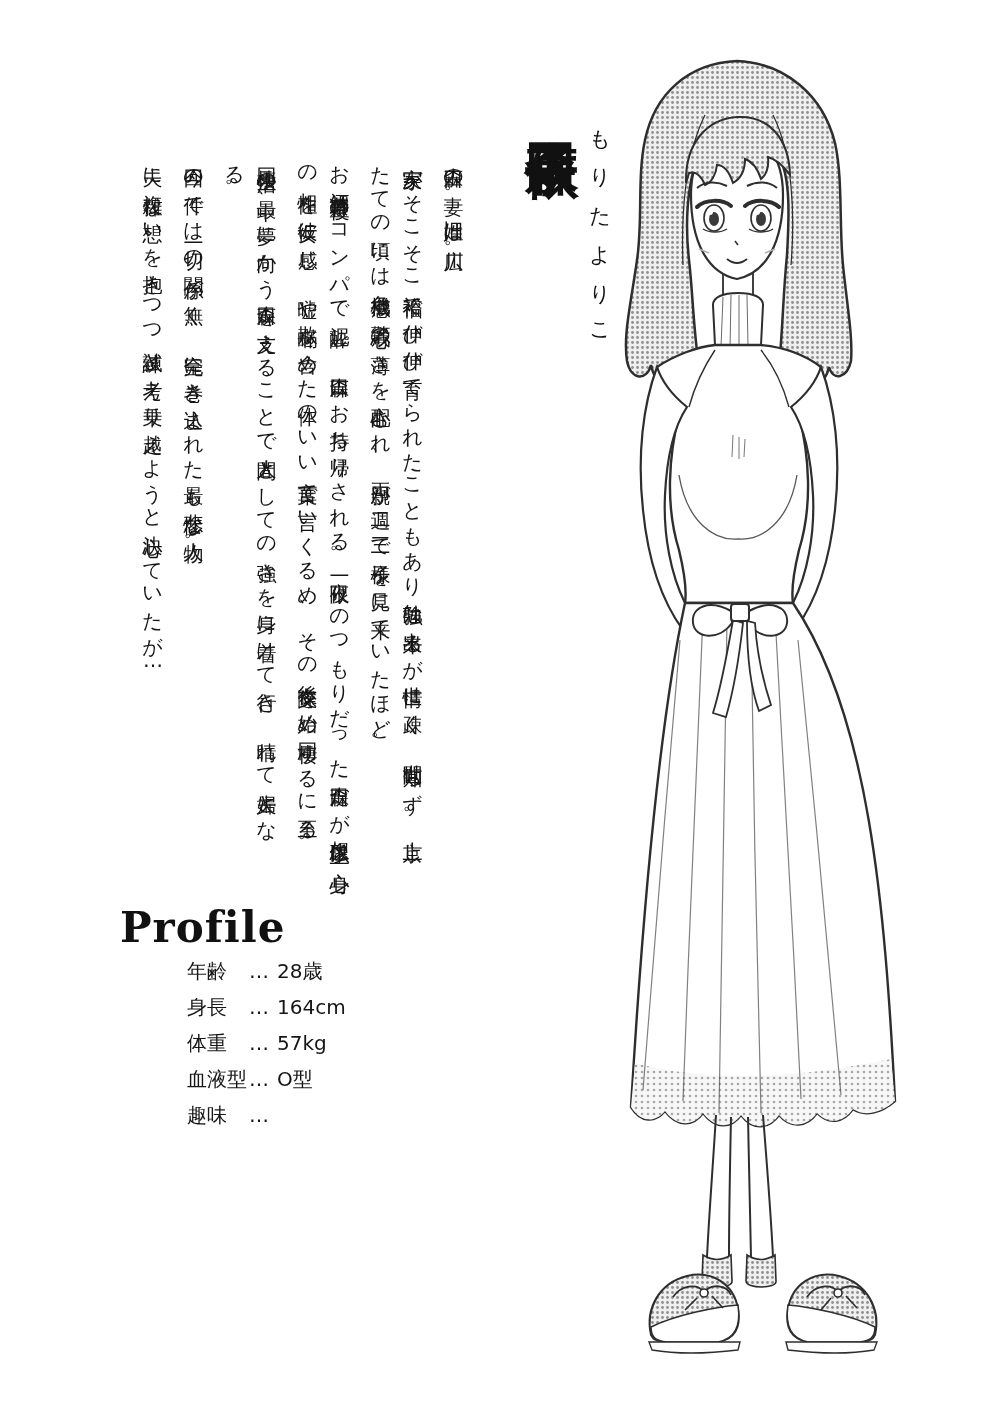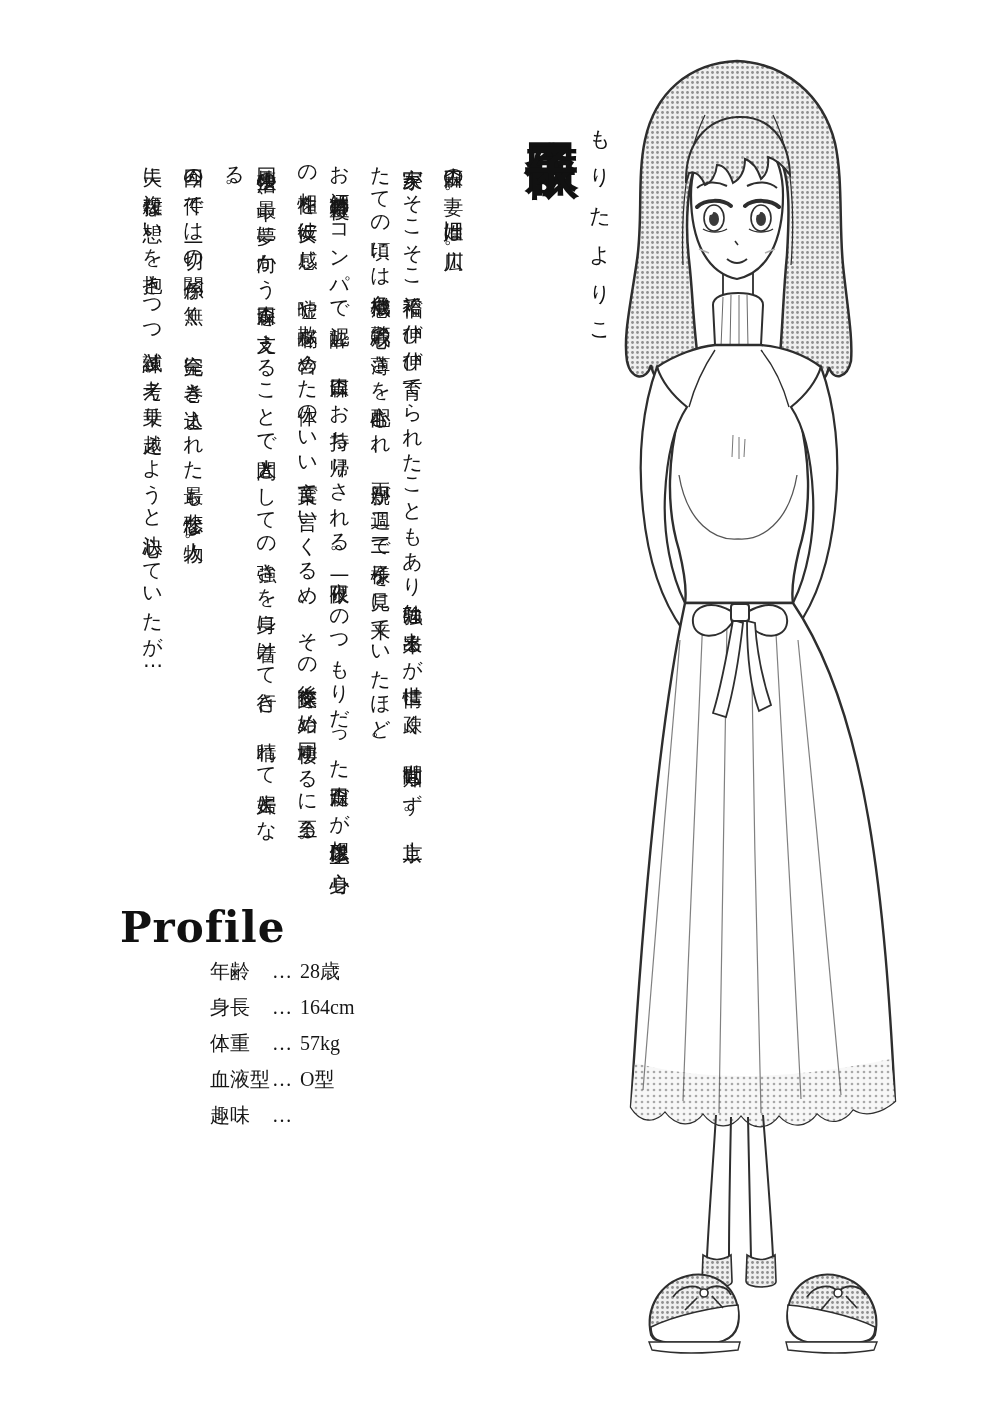--- a/index.html
+++ b/index.html
@@ -35,21 +35,21 @@
     color:#161616;
   }
   .bio p{margin:0 0 0 9px;padding:0;}
   
   .profile-heading{
     position:absolute;left:120px;top:903px;margin:0;
     font-family:"DejaVu Serif",serif;
     font-size:42px;font-weight:700;color:#111;letter-spacing:1px;
   }
   .profile-rows{
-    position:absolute;left:210px;top:958px;width:420px;font-family:Liberation Serif, serif;
+    position:absolute;left:187px;top:958px;width:420px;
   }
   .profile-row{
     display:flex;align-items:baseline;
     height:36px;font-size:20px;color:#161616;
   }
   .profile-row .lbl{display:inline-block;width:62px;}
   .profile-row .dots{display:inline-block;width:28px;}
   
   .figure{
     position:absolute;left:585px;top:55px;

